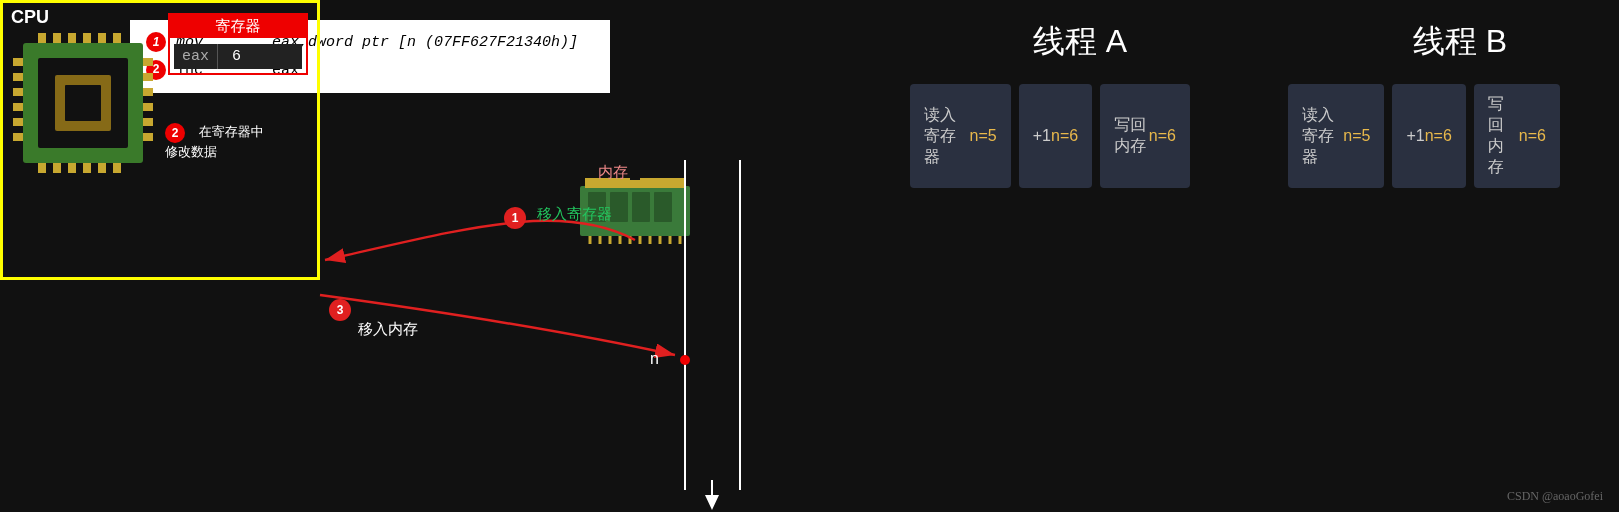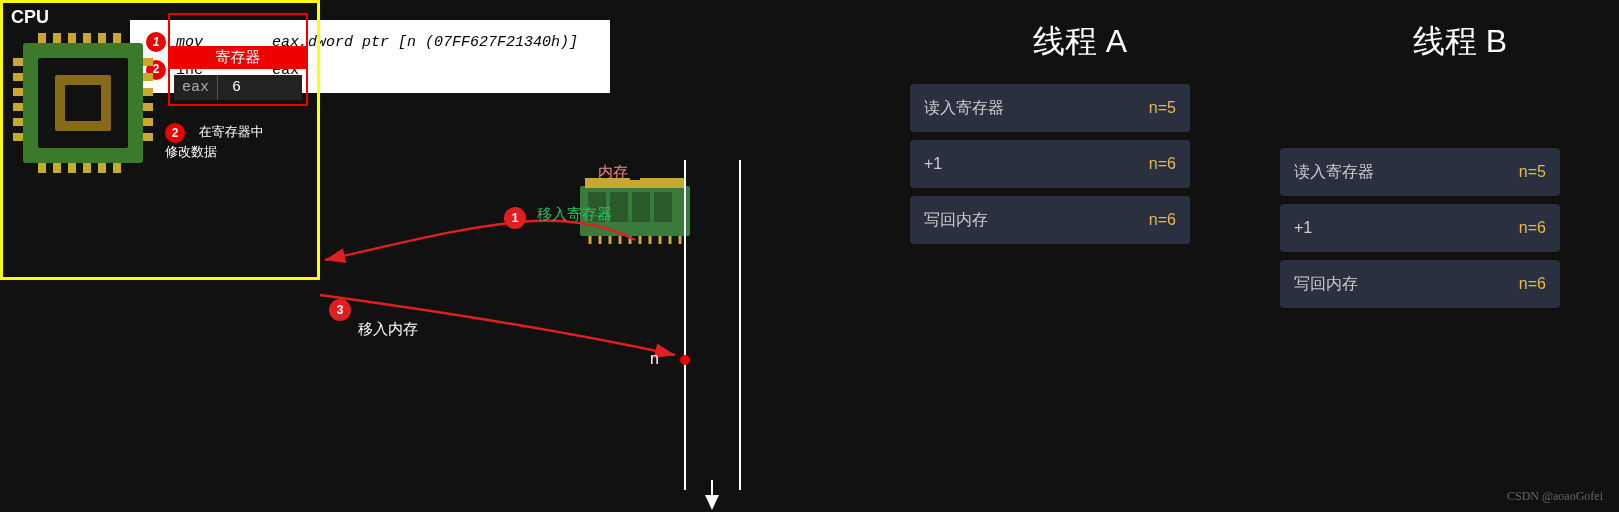--- a/index.html
+++ b/index.html
@@ -77,21 +77,20 @@
       width: 140px;
       border: 2px solid #e00;
     }
     #register-label {
       background: #e00;
       color: #fff;
       text-align: center;
       padding: 2px 4px;
       font-size: 15px;
       font-family: Arial, sans-serif;
-      margin-top: 31px;
     }
     #register-row {
       display: flex;
       background: #222;
       margin-top: 6px;
       margin-bottom: 4px;
       margin-left: 4px;
       margin-right: 4px;
     }
     #register-row .reg-name {
@@ -179,21 +178,20 @@
     }
 
     
     #thread-columns {
       display: flex;
       gap: 30px;
     }
     .thread-col {
       width: 280px;
       display: flex;
-      flex-direction: column;
       gap: 8px;
     }
     .thread-row {
       background: #2a3040;
       border-radius: 4px;
       padding: 10px 14px;
       display: flex;
       justify-content: space-between;
       align-items: center;
       min-height: 48px;

